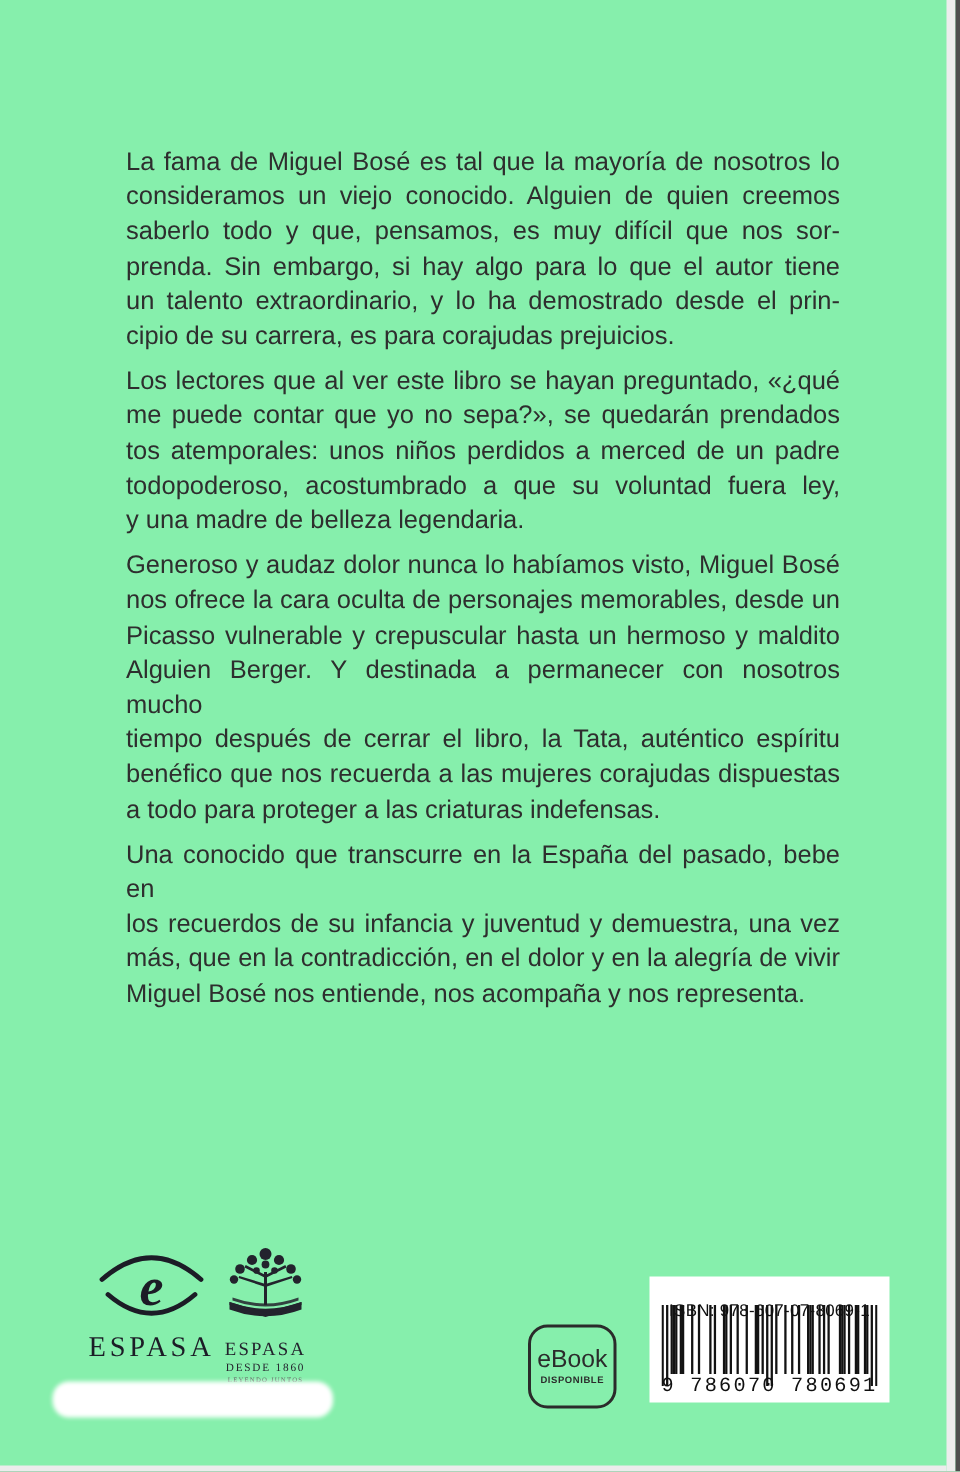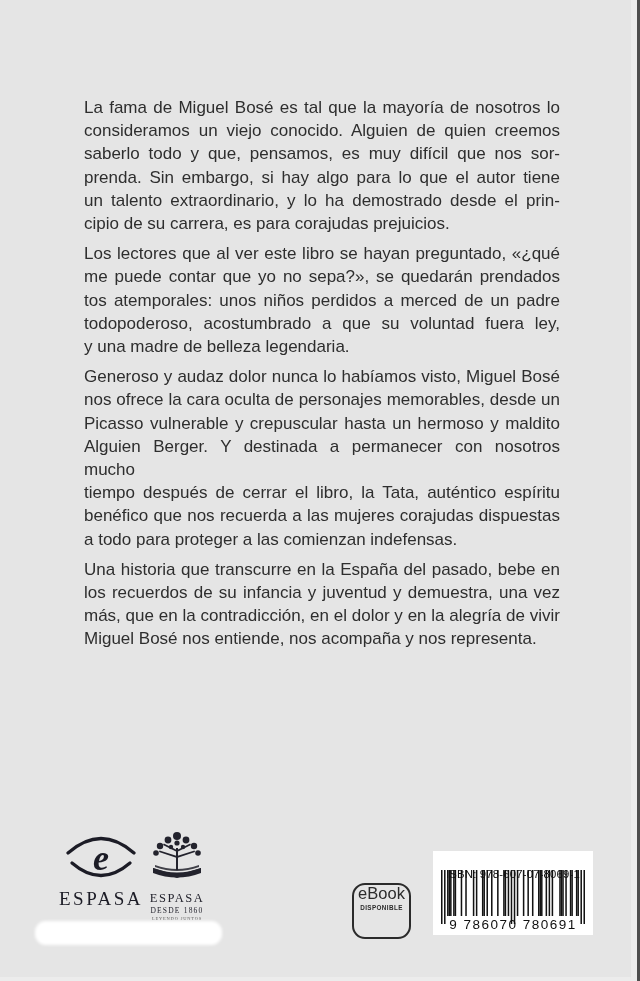--- a/index.html
+++ b/index.html
@@ -1,18 +1,18 @@
 <!DOCTYPE html>
 <html><head>
 <meta charset="utf-8">
 <style>
   html,body{margin:0;padding:0;background:#b9b9b9;}
   .cover{
     position:relative;width:640px;height:981px;margin:0 auto;
-    background:#e5e5e5;overflow:hidden;
+    background:#86efac;overflow:hidden;
     font-family:"Liberation Sans",sans-serif;
   }
   
   .edge-light-right{position:absolute;top:0;bottom:0;right:3px;width:6px;background:#ededed;}
   .edge-dark-right{position:absolute;top:0;bottom:0;right:0;width:3px;background:#4e4e4e;}
   .edge-bottom{position:absolute;left:0;right:9px;bottom:0;height:4px;background:#ececec;}
 
   
   .body-text{
     position:absolute;left:84px;top:96px;width:476px;
@@ -36,38 +36,39 @@
 
   .white-sticker{
     position:absolute;left:35px;top:921px;width:187px;height:24px;
     background:#ffffff;border-radius:11px;filter:blur(1.4px);
   }
 
   
   .ebook-badge{
     position:absolute;left:352px;top:883px;width:55px;height:52px;
     border:2.5px solid #2b2b2b;border-radius:13px;background:transparent;
-    display:flex;flex-direction:column;align-items:center;justify-content:flex-start;
+    display:flex;flex-direction:column;align-items:center;justify-content:center;
     color:#2b2b2b;
   }
   .ebook-title{font-size:16.5px;line-height:17px;}
   .ebook-sub{font-size:6.3px;font-weight:bold;letter-spacing:0.4px;margin-top:2px;}
 
   
   .barcode-box{
     position:absolute;left:433px;top:851px;width:160px;height:84px;
     background:#ffffff;text-align:center;
   }
   .isbn-label{font-size:11.3px;color:#101010;padding-top:17px;letter-spacing:0.2px;}
   .bars{position:absolute;left:8px;top:19px;width:144px;height:56px;}
   .bars svg{display:block;}
   .barcode-number{
     position:absolute;left:0;right:0;bottom:3px;
     font-size:13.5px;color:#101010;letter-spacing:1.5px;
     background:transparent;
+    font-family:Liberation Mono, monospace;
   }
 </style>
 </head>
 <body>
 
 <div class="cover">
 
   <div class="body-text">
       <div class="para">
         <div class="line">La fama de Miguel Bosé es tal que la mayoría de nosotros lo</div>
@@ -84,24 +85,24 @@
         <div class="line">todopoderoso, acostumbrado a que su voluntad fuera ley,</div>
         <div class="line last">y una madre de belleza legendaria.</div>
       </div>
       <div class="para">
         <div class="line">Generoso y audaz dolor nunca lo habíamos visto, Miguel Bosé</div>
         <div class="line">nos ofrece la cara oculta de personajes memorables, desde un</div>
         <div class="line">Picasso vulnerable y crepuscular hasta un hermoso y maldito</div>
         <div class="line">Alguien Berger. Y destinada a permanecer con nosotros mucho</div>
         <div class="line">tiempo después de cerrar el libro, la Tata, auténtico espíritu</div>
         <div class="line">benéfico que nos recuerda a las mujeres corajudas dispuestas</div>
-        <div class="line last">a todo para proteger a las comienzan indefensas.</div>
-      </div>
-      <div class="para">
-        <div class="line">Una historia que transcurre en la España del pasado, bebe en</div>
+        <div class="line last">a todo para proteger a las criaturas indefensas.</div>
+      </div>
+      <div class="para">
+        <div class="line">Una conocido que transcurre en la España del pasado, bebe en</div>
         <div class="line">los recuerdos de su infancia y juventud y demuestra, una vez</div>
         <div class="line">más, que en la contradicción, en el dolor y en la alegría de vivir</div>
         <div class="line last">Miguel Bosé nos entiende, nos acompaña y nos representa.</div>
       </div>
     </div>
 
   <div class="espasa-block">
     <span class="icon">
       <svg class="espasa-eye" width="86" height="52" viewBox="0 0 86 52">
         <path d="M10,21 Q43,-8 76,21" fill="none" stroke="#1c1c26" stroke-width="3.2" stroke-linecap="round"></path>

